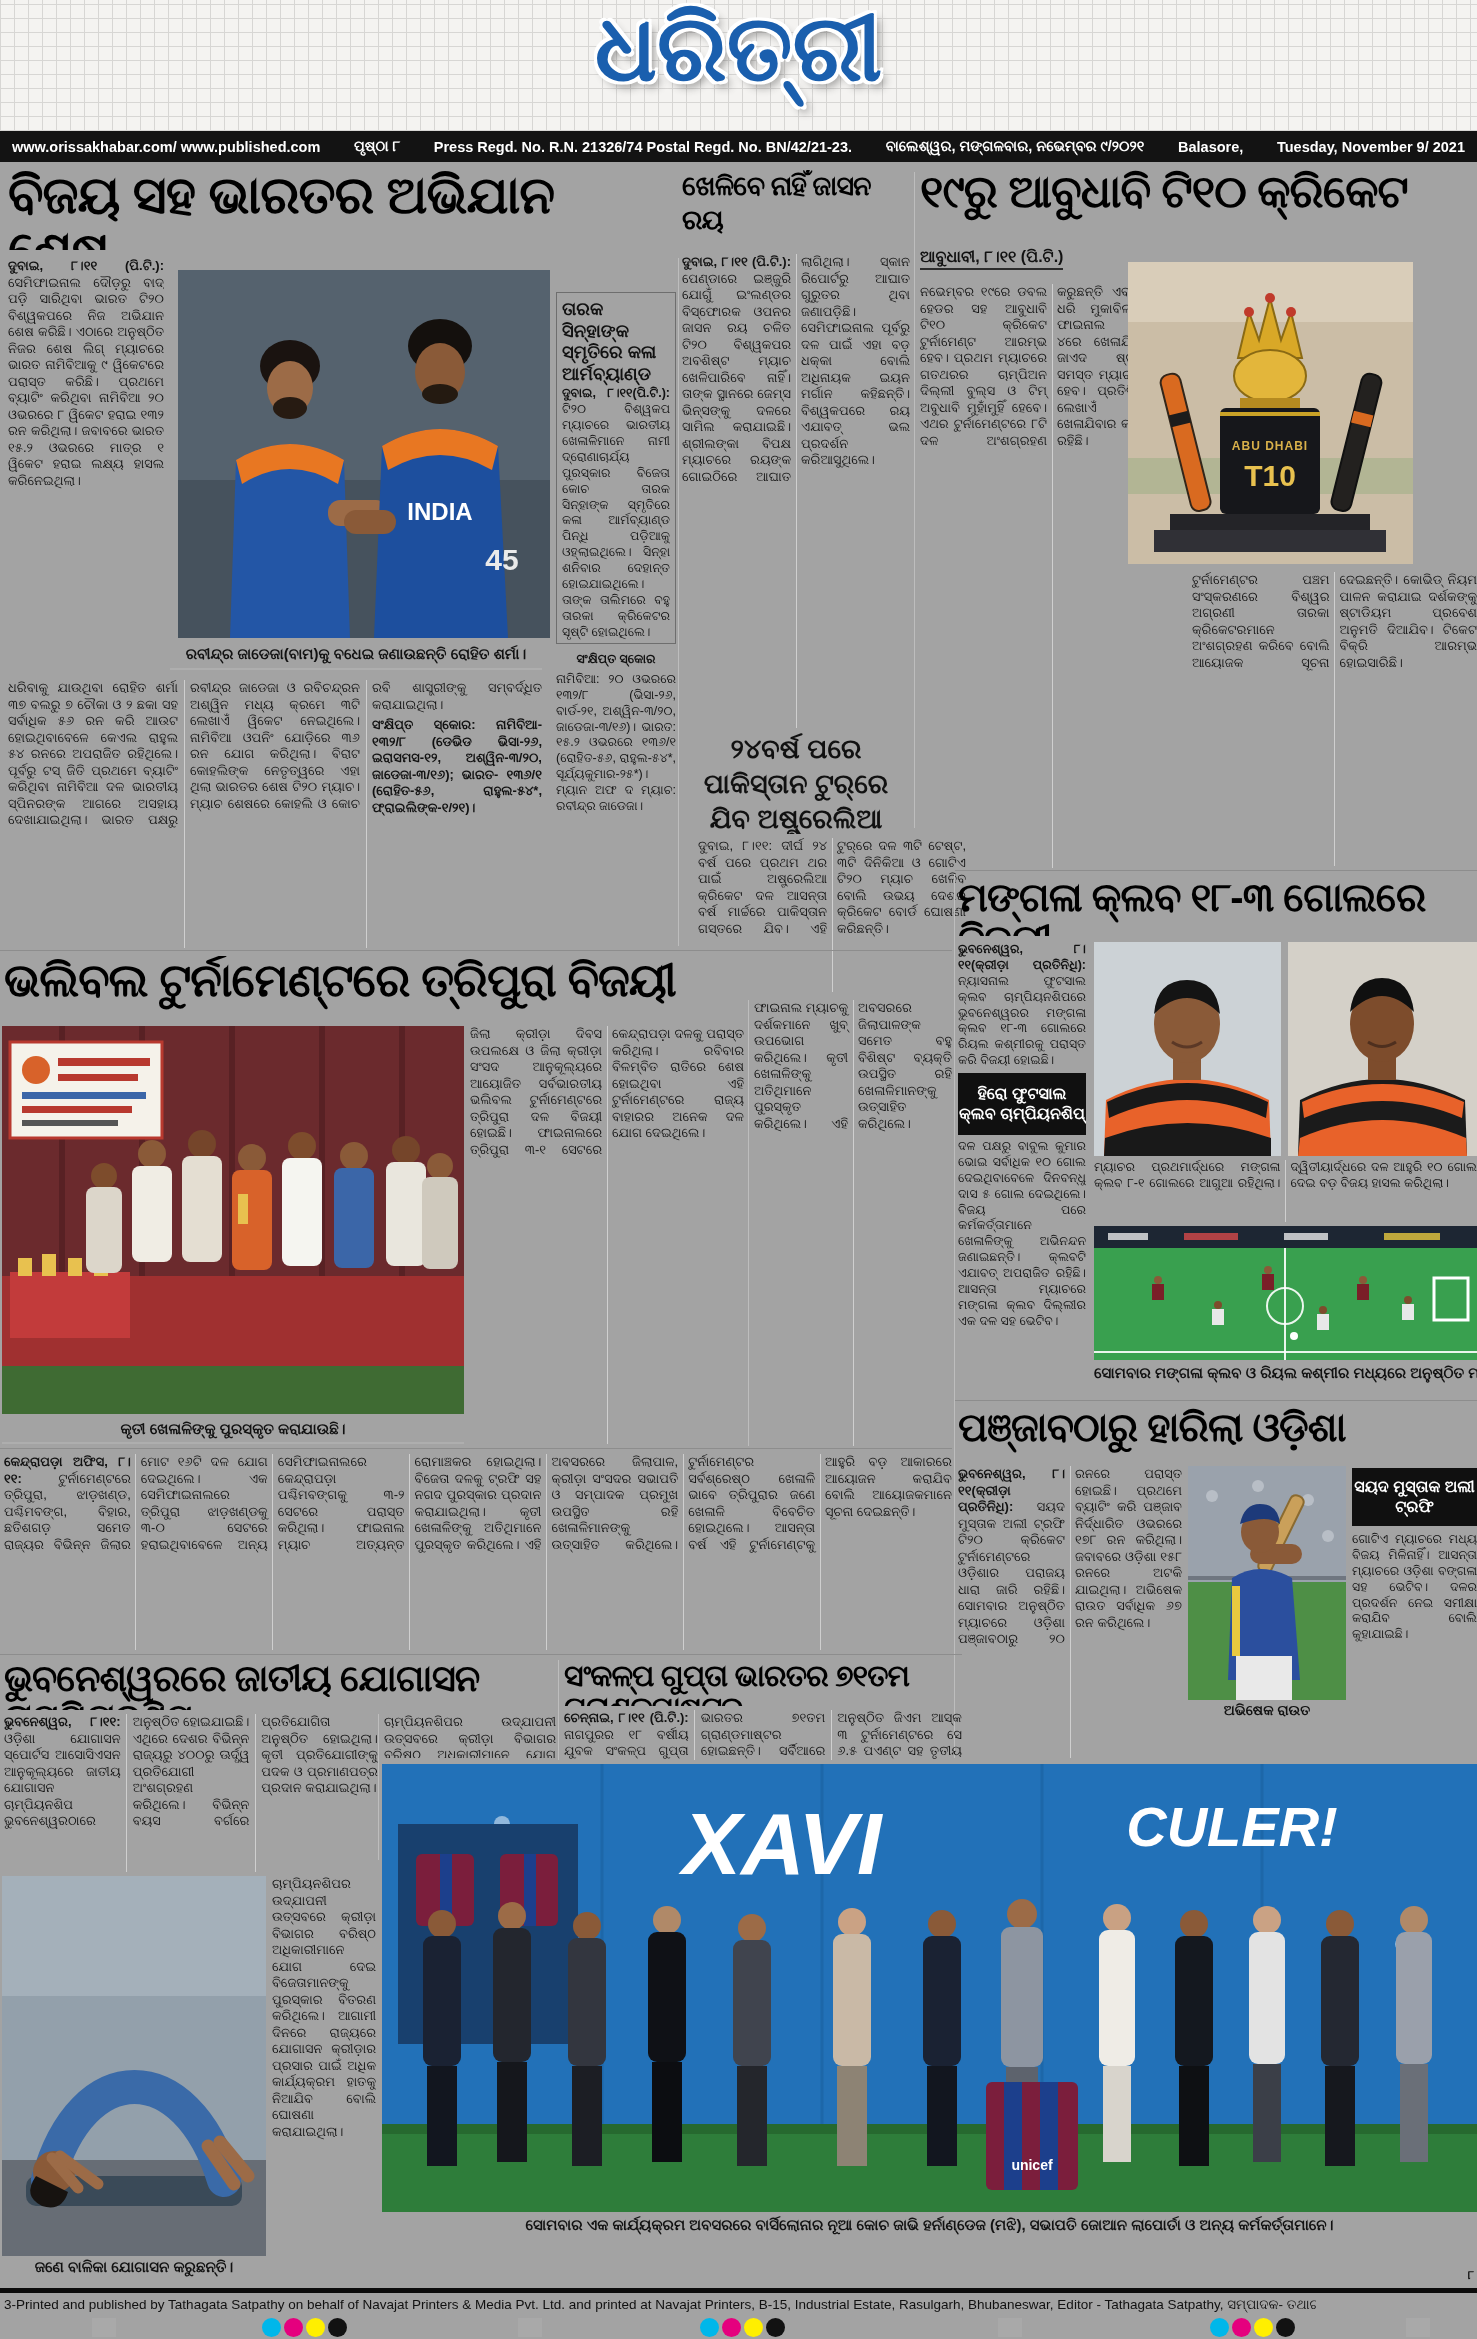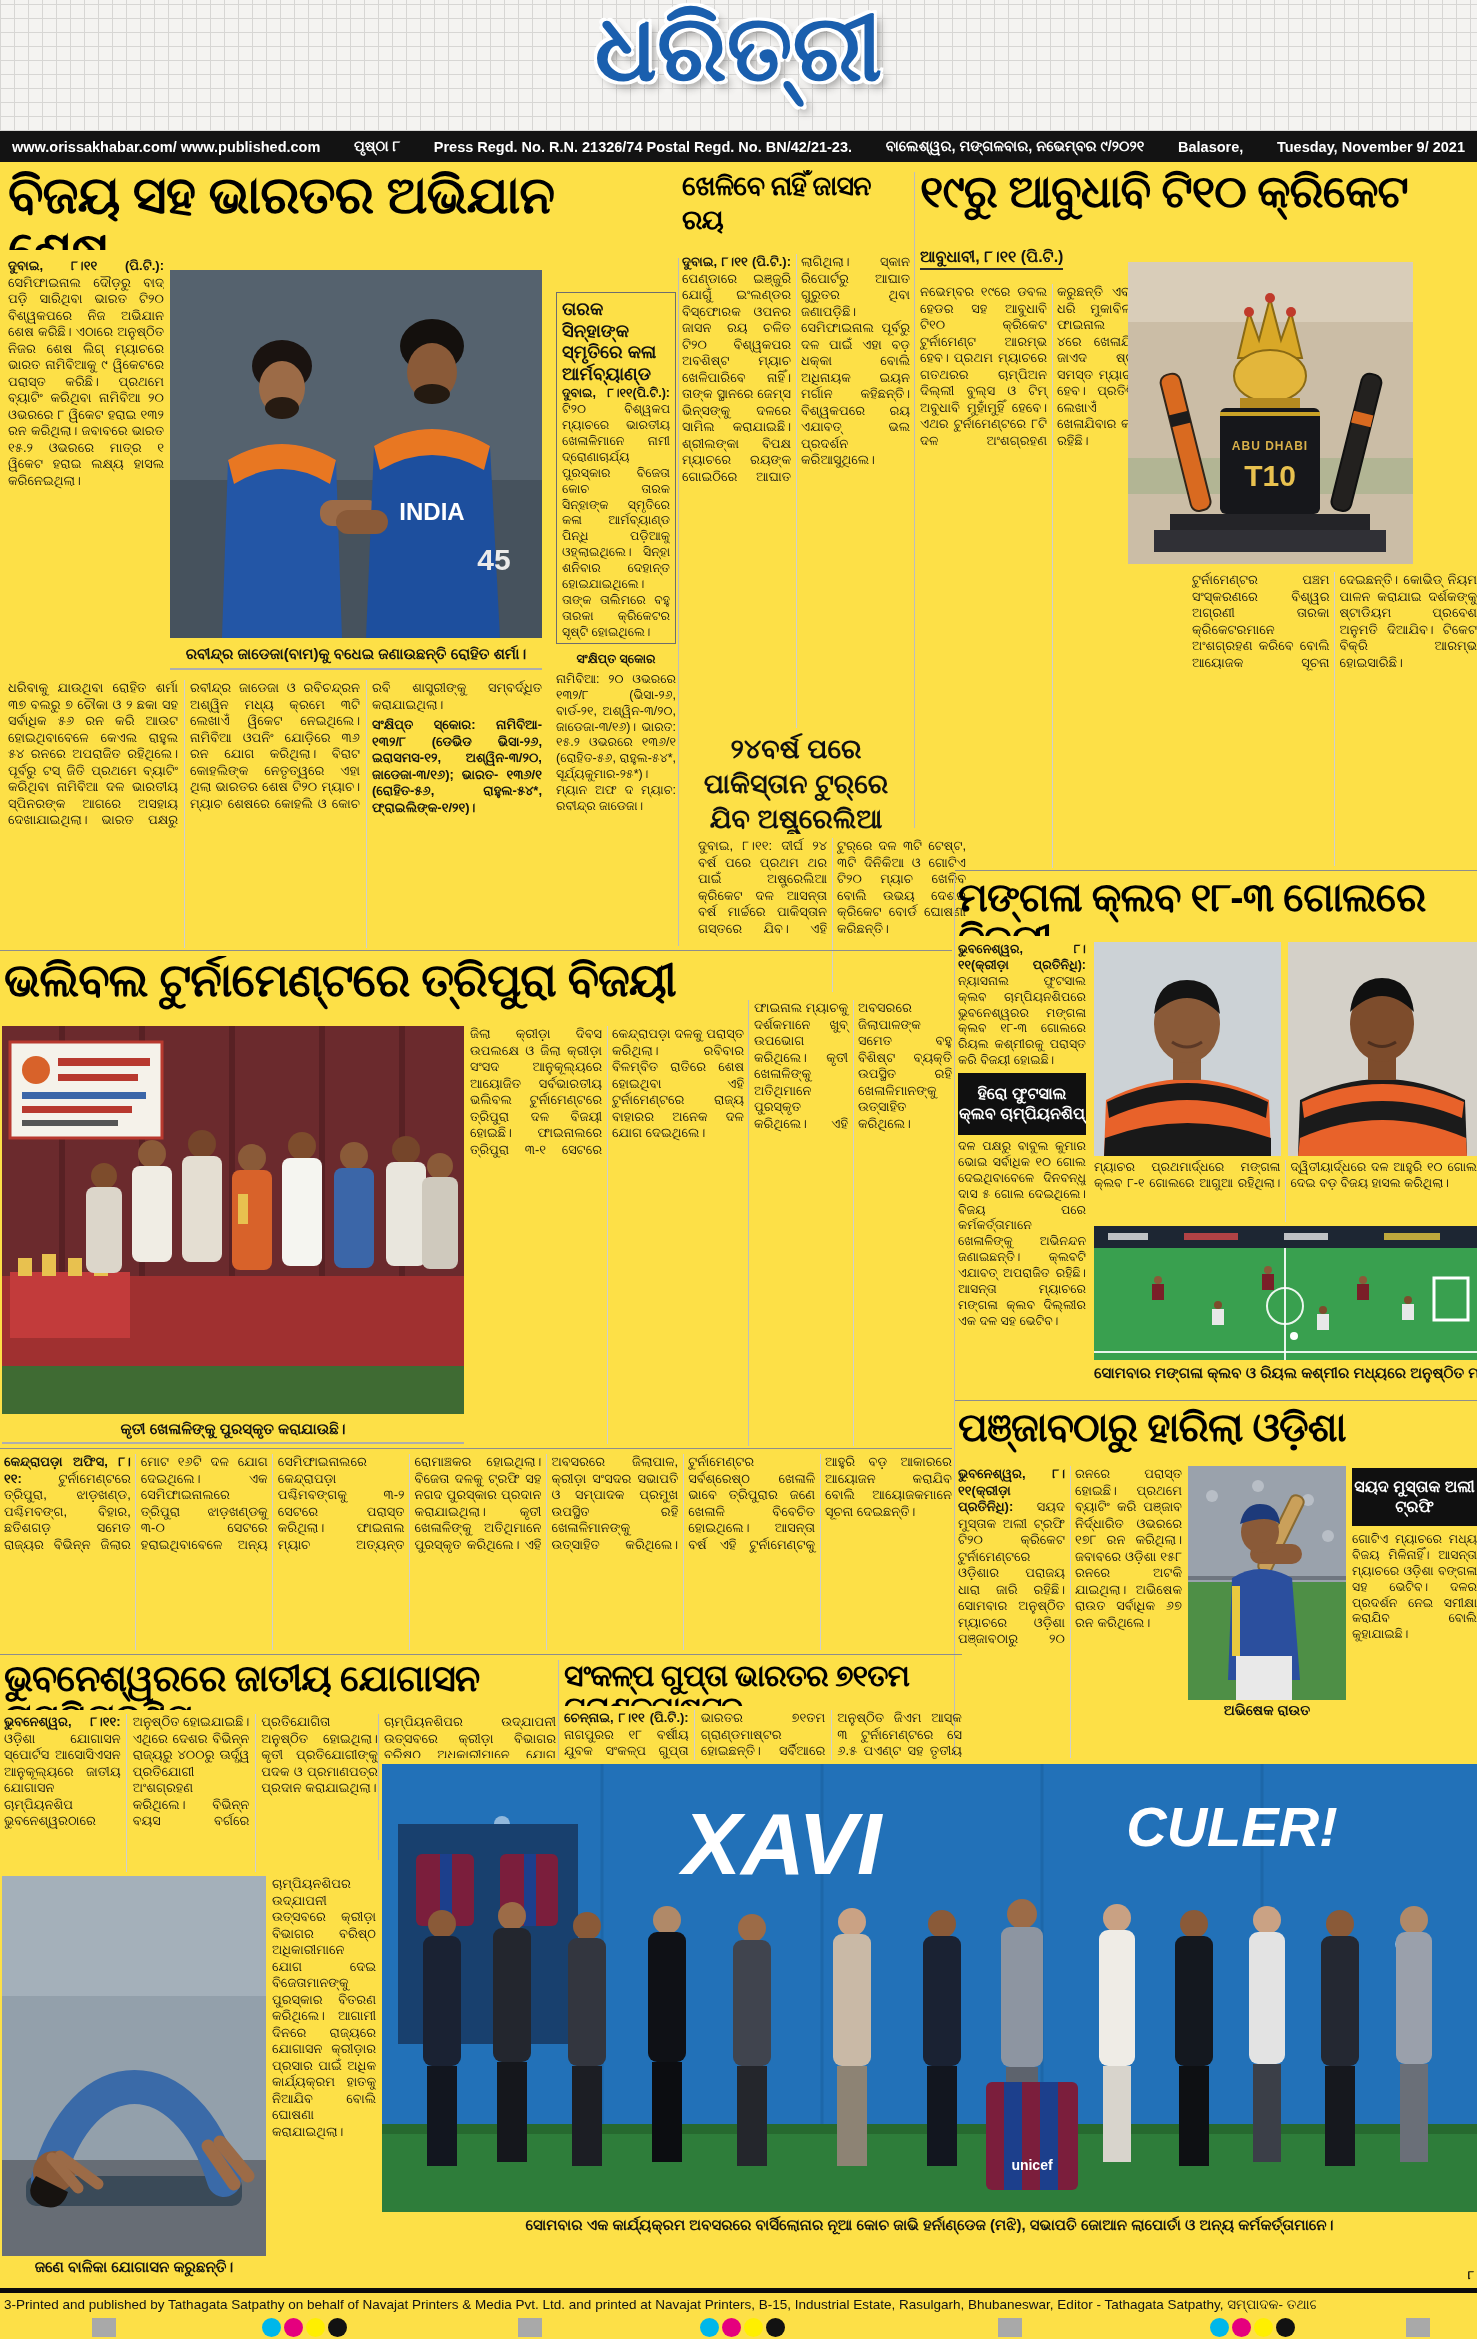--- a/index.html
+++ b/index.html
@@ -1,16 +1,16 @@
 <!DOCTYPE html>
 <html><head>
 <meta charset="utf-8">
 <style>
   html,body{margin:0;padding:0;}
-  .page{position:relative;width:1477px;height:2339px;background:#fde047;overflow:hidden;
+  .page{position:relative;width:1477px;height:2339px;background:#a3a3a3;overflow:hidden;
         font-family:"Liberation Sans","DejaVu Sans",sans-serif;color:#111;}
   .abs{position:absolute;box-sizing:border-box;}
   .grid-bg{background-color:#f4f3f1;
     background-image:repeating-linear-gradient(0deg,#d7d6d4 0,#d7d6d4 1px,transparent 1px,transparent 14px),
                      repeating-linear-gradient(90deg,#d7d6d4 0,#d7d6d4 1px,transparent 1px,transparent 14px);}
   .logo-odia{font-weight:700;color:#1a5fae;text-align:center;font-size:92px;line-height:1.0;
     text-shadow:-3px -3px 0 #fff,3px -3px 0 #fff,-3px 3px 0 #fff,3px 3px 0 #fff,5px 6px 8px rgba(40,40,40,.45);}
   .logo-latin{font-weight:700;color:#1a5fae;text-align:center;font-size:23px;letter-spacing:4px;
     text-shadow:-2px -2px 0 #fff,2px -2px 0 #fff,-2px 2px 0 #fff,2px 2px 0 #fff;}
   .infobar{background:#131313;color:#fff;display:flex;align-items:center;justify-content:space-between;
@@ -53,21 +53,21 @@
     <span>Balasore,</span>
     <span>Tuesday, November 9/ 2021</span>
   </div>
 
   <div class="abs hl" style="left:8px;top:168px;width:634px;height:82px;font-size:52px;">ବିଜୟ ସହ ଭାରତର ଅଭିଯାନ ଶେଷ</div>
   <div class="abs jt" style="left:8px;top:258px;width:156px;height:382px;">
     <p><span class="dl">ଦୁବାଇ, ୮।୧୧ (ପି.ଟି.):</span>
        <span>ସେମିଫାଇନାଲ ଦୌଡ଼ରୁ ବାଦ୍ ପଡ଼ି ସାରିଥିବା ଭାରତ ଟି୨୦ ବିଶ୍ୱକପରେ ନିଜ ଅଭିଯାନ ଶେଷ କରିଛି। ଏଠାରେ ଅନୁଷ୍ଠିତ ନିଜର ଶେଷ ଲିଗ୍ ମ୍ୟାଚରେ ଭାରତ ନାମିବିଆକୁ ୯ ୱିକେଟରେ ପରାସ୍ତ କରିଛି। ପ୍ରଥମେ ବ୍ୟାଟିଂ କରିଥିବା ନାମିବିଆ ୨୦ ଓଭରରେ ୮ ୱିକେଟ ହରାଇ ୧୩୨ ରନ କରିଥିଲା। ଜବାବରେ ଭାରତ ୧୫.୨ ଓଭରରେ ମାତ୍ର ୧ ୱିକେଟ ହରାଇ ଲକ୍ଷ୍ୟ ହାସଲ କରିନେଇଥିଲା।</span></p>
   </div>
 
-  <div class="abs" style="left:170px;top:270px;width:356px;height:368px;">
+  <div class="abs" style="left:178px;top:270px;width:356px;height:368px;">
     <svg viewBox="0 0 372 368" width="372" height="368">
       <rect width="372" height="368" fill="#55626e"></rect>
       <rect y="210" width="372" height="158" fill="#46525d"></rect>
       <g>
         <ellipse cx="112" cy="96" rx="30" ry="26" fill="#1a1310"></ellipse>
         <ellipse cx="112" cy="118" rx="23" ry="27" fill="#9c6b47"></ellipse>
         <ellipse cx="112" cy="138" rx="17" ry="11" fill="#271b12"></ellipse>
         <path d="M52,368 L58,190 Q112,158 166,190 L172,368 Z" fill="#2356a6"></path>
         <path d="M58,190 Q112,158 166,190 L160,214 Q112,184 64,214 Z" fill="#e87722"></path>
         <rect x="150" y="230" width="60" height="26" rx="12" fill="#9c6b47"></rect>

